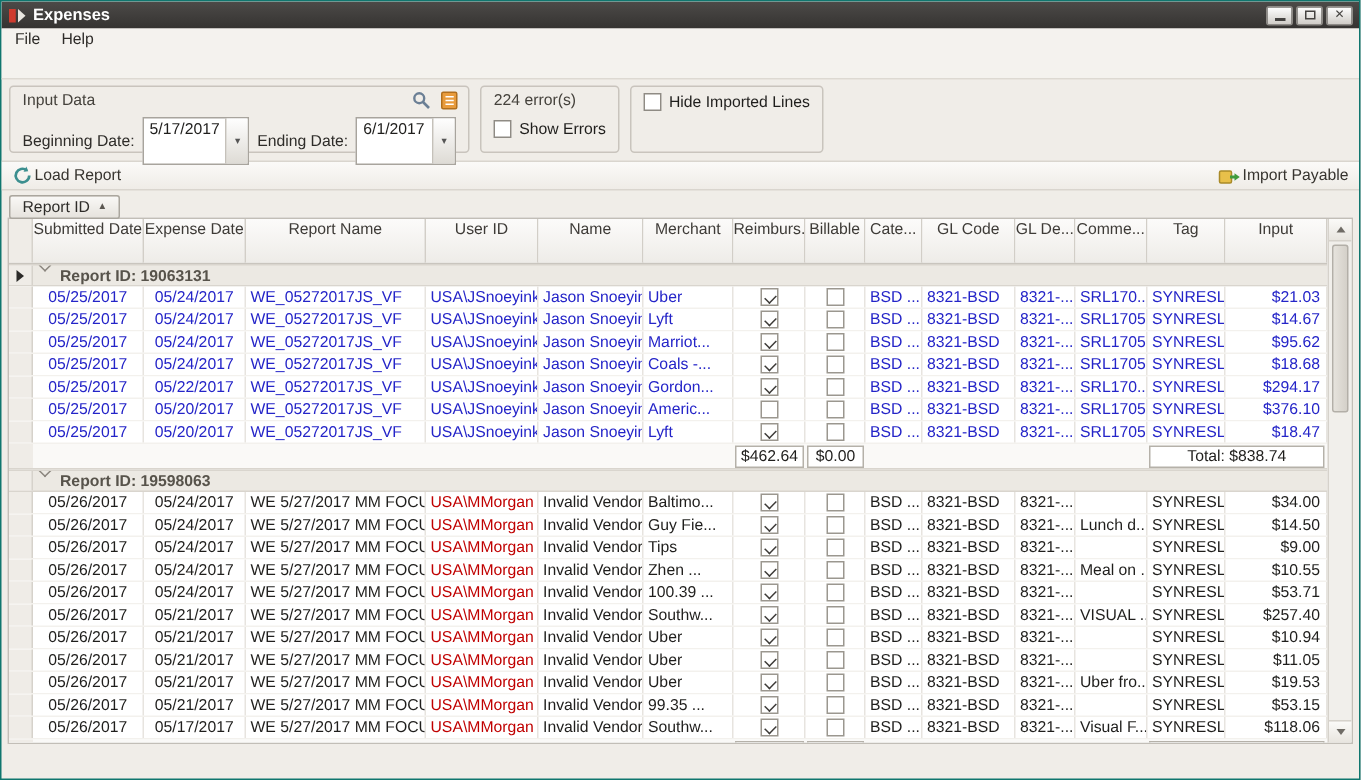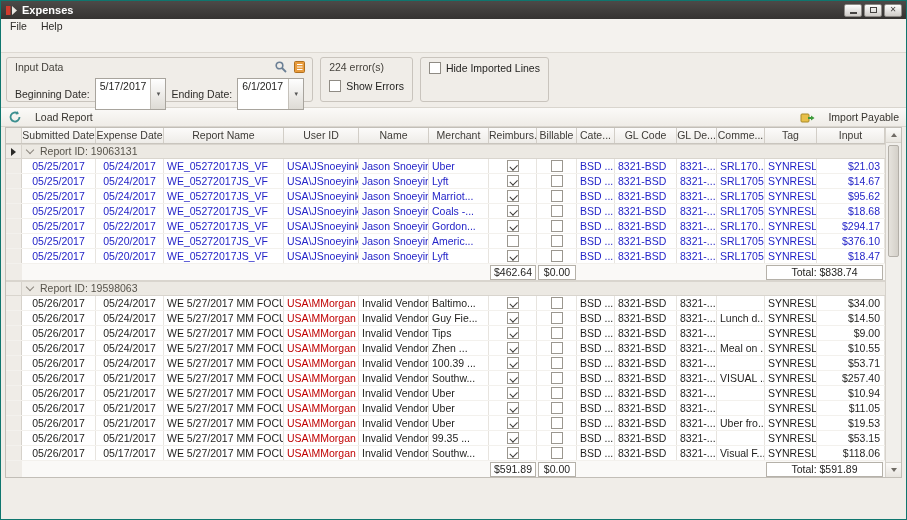--- a/index.html
+++ b/index.html
@@ -29,43 +29,43 @@
   .combo{display:flex;align-items:stretch;border:1px solid #a8a49d;background:#fff;height:32px}
   .combo .val{padding:1px 4px 0;font-size:10.5px;min-width:50px;color:#1f1e1c}
   .combo .dd{width:15px;border-left:1px solid #c5c1ba;background:linear-gradient(#fefefe,#dedbd5);display:flex;align-items:center;justify-content:center;font-size:7px;color:#555}
   .btn{display:flex;align-items:center;gap:5px;border:1px solid #a39f98;border-radius:2px;background:linear-gradient(#fdfcfb,#e9e6e0);padding:0 9px;height:21px;font-size:10.5px;color:#1f1e1c;margin-left:4px}
   .gicons{position:absolute;top:2px;right:6px;display:flex;gap:5px}
   .check{display:flex;align-items:center;gap:5px;font-size:10.5px;color:#1f1e1c;margin-top:2px}
   .check .box{width:12px;height:12px;border:1px solid #8f8b84;background:#fff}
 
   
   .load-bar{height:20px;display:flex;align-items:center;justify-content:space-between;padding:0 7px;background:linear-gradient(#fbfaf8,#efece7);border-top:1px solid #d9d5ce;border-bottom:1px solid #d9d5ce;font-size:10.5px;color:#37342f}
-  .lb-left,.lb-right{display:flex;align-items:center;gap:13px}
+  .lb-left,.lb-right{display:flex;align-items:center;gap:1px}
 
   
   .group-panel{height:18px;padding:1px 0 0 5px}
   .chip{display:inline-flex;align-items:center;gap:5px;border:1px solid #aaa69e;border-radius:2px;background:linear-gradient(#f9f8f6,#e6e3dd);padding:0 8px;height:16px;font-size:10.5px;color:#2e2c29}
   .chip .sort{font-size:6.5px;color:#5b5751;margin-top:-1px}
 
   
   .grid-wrap{margin:0 4px;height:351px;border:1px solid #c2beb7;background:#fff;display:flex;overflow:hidden}
   .grid-main{flex:1;overflow:hidden}
   .grow,.grid-header{display:grid;grid-template-columns:16px 74px 68px 120px 75px 70px 60px 48px 40px 38px 62px 40px 48px 52px 1fr}
-  .grid-header{height:16px;border-bottom:1px solid #c9c5be}
+  .grid-header{height:30px;border-bottom:1px solid #c9c5be}
   .hcell{font-size:10.5px;line-height:14px;text-align:center;background:linear-gradient(#fcfbfa,#eeece8);border-right:1px solid #d2cec7;white-space:nowrap;overflow:hidden;color:#3e3b37}
   .grow{height:15px}
   .cell{padding:0 3px;line-height:15px;font-size:10.5px;white-space:nowrap;overflow:hidden;border-right:1px solid var(--grid-line,#e7e4df);color:var(--text,#1f1e1c)}
   .a-center{text-align:center}
   .a-right{text-align:right;padding-right:4px}
   .ind{background:#efece7;border-right:1px solid #d6d2cb;padding:0;display:flex;align-items:center;justify-content:center}
   .data-row{background:#fff;border-bottom:1px solid #f3f1ed}
   .data-row.blue .cell{color:var(--blue-text,#2424c8)}
   .data-row .cell.red{color:var(--red-text,#c00000)}
   .group-row{background:#ece9e3;border-top:1px solid #d9d5ce;border-bottom:1px solid #d9d5ce}
-  .gcell{grid-column:2/16;display:flex;align-items:center;border-right:none;font-weight:normal;color:var(--group-text,#57534b);font-size:10.5px;padding-left:3px}
+  .gcell{grid-column:2/16;display:flex;align-items:flex-start;border-right:none;font-weight:bold;color:var(--group-text,#57534b);font-size:10.5px;padding-left:3px}
   .expander{width:6px;height:6px;border-right:1.5px solid #8a857d;border-bottom:1.5px solid #8a857d;transform:rotate(45deg);display:inline-block;margin:-3px 7px 0 2px}
   .focus-arrow{width:0;height:0;border-left:5px solid #2b2a28;border-top:4px solid transparent;border-bottom:4px solid transparent}
   .cbcell{display:flex;align-items:center;justify-content:center;padding:0;border-right:1px solid var(--grid-line,#e7e4df)}
   .cb{display:inline-block;width:12px;height:12px;border:1px solid #9b978f;background:#fff;position:relative}
   .cb.checked::after{content:"";position:absolute;left:2px;top:2.5px;width:6px;height:3.5px;border-left:1.8px solid #3c3a37;border-bottom:1.8px solid #3c3a37;transform:rotate(-45deg)}
   .summary-row{height:17px;background:#faf9f7;border-bottom:1px solid #d9d5ce}
   .summary-row .cell{border-right:none}
   .sumbox{border:1px solid #b5b1a9;background:#fff;font-size:10.5px;line-height:13px;height:15px;padding:0 3px;text-align:center;margin-top:1px;color:#1f1e1c}
 
   
@@ -176,20 +176,26 @@
         <svg width="15" height="13" viewBox="0 0 15 13">
             <rect x="1" y="3" width="8" height="8" rx="1" fill="#e8c04a" stroke="#a98a28"></rect>
             <path d="M8 7h4" stroke="#3f9b3c" stroke-width="2"></path>
             <path d="M11 4.5L14.5 7L11 9.5z" fill="#3f9b3c"></path>
           </svg>
       </span>
       <span>Import Payable</span>
     </div>
   </div>
 
+  <div class="group-panel">
+    <div class="chip">
+      <span>Report ID</span>
+      <span class="sort">▲</span>
+    </div>
+  </div>
 
   <div class="grid-wrap">
     <div class="grid-main">
       <div class="grid-header">
           <div class="hcell ind"></div>
           <div class="hcell">Submitted Date</div>
           <div class="hcell">Expense Date</div>
           <div class="hcell">Report Name</div>
           <div class="hcell">User ID</div>
           <div class="hcell">Name</div>

